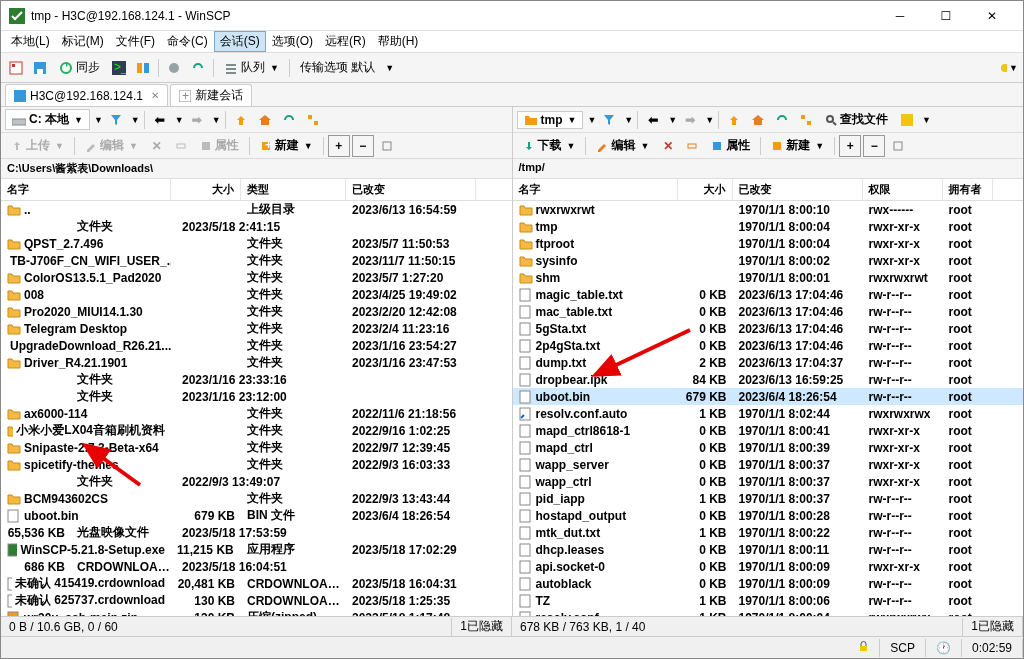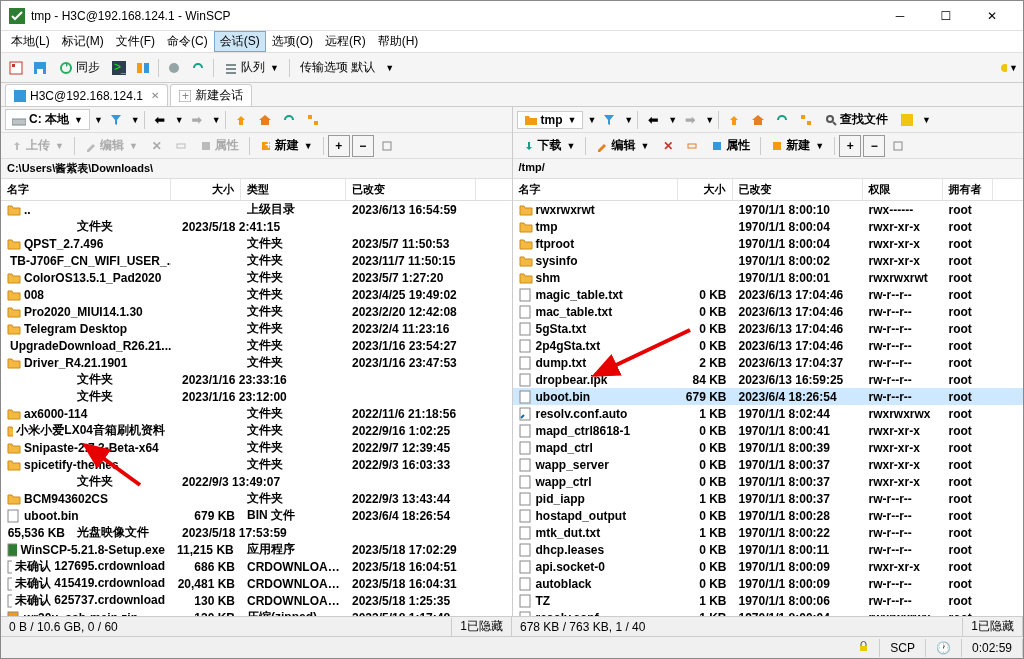--- a/index.html
+++ b/index.html
@@ -456,26 +456,20 @@
                 <svg class="ficon">
                   <rect x="1" y="1" width="10" height="12" fill="#2e7d32" stroke="#888"></rect>
                 </svg>
                 <span>WinSCP-5.21.8-Setup.exe</span>
               </div>
               <div style="width:70px;text-align:left">11,215 KB</div>
               <div style="width:105px">应用程序</div>
               <div style="width:130px">2023/5/18 17:02:29</div>
             </div>
             <div class="row">
-              <div class="col-name" style="width:170px">
-                <svg class="ficon">
-                  <rect x="1" y="1" width="10" height="12" fill="#fff" stroke="#888"></rect>
-                </svg>
-                <span>未确认 127695.crdownload</span>
-              </div>
               <div style="width:70px;text-align:right">686 KB</div>
               <div style="width:105px">CRDOWNLOAD ...</div>
               <div style="width:130px">2023/5/18 16:04:51</div>
             </div>
             <div class="row">
               <div class="col-name" style="width:170px">
                 <svg class="ficon">
                   <rect x="1" y="1" width="10" height="12" fill="#fff" stroke="#888"></rect>
                 </svg>
                 <span>未确认 415419.crdownload</span>

